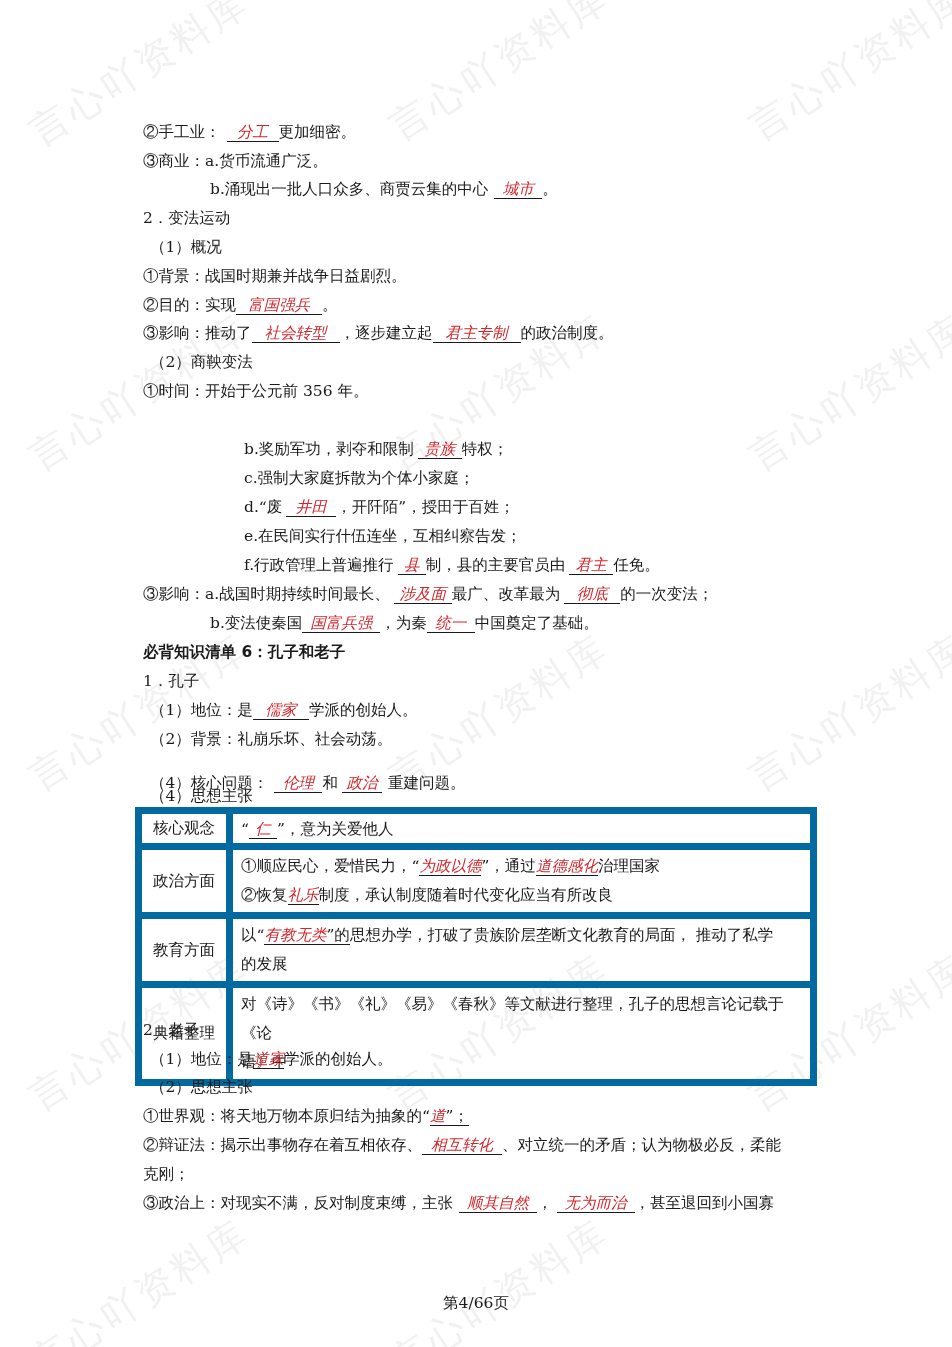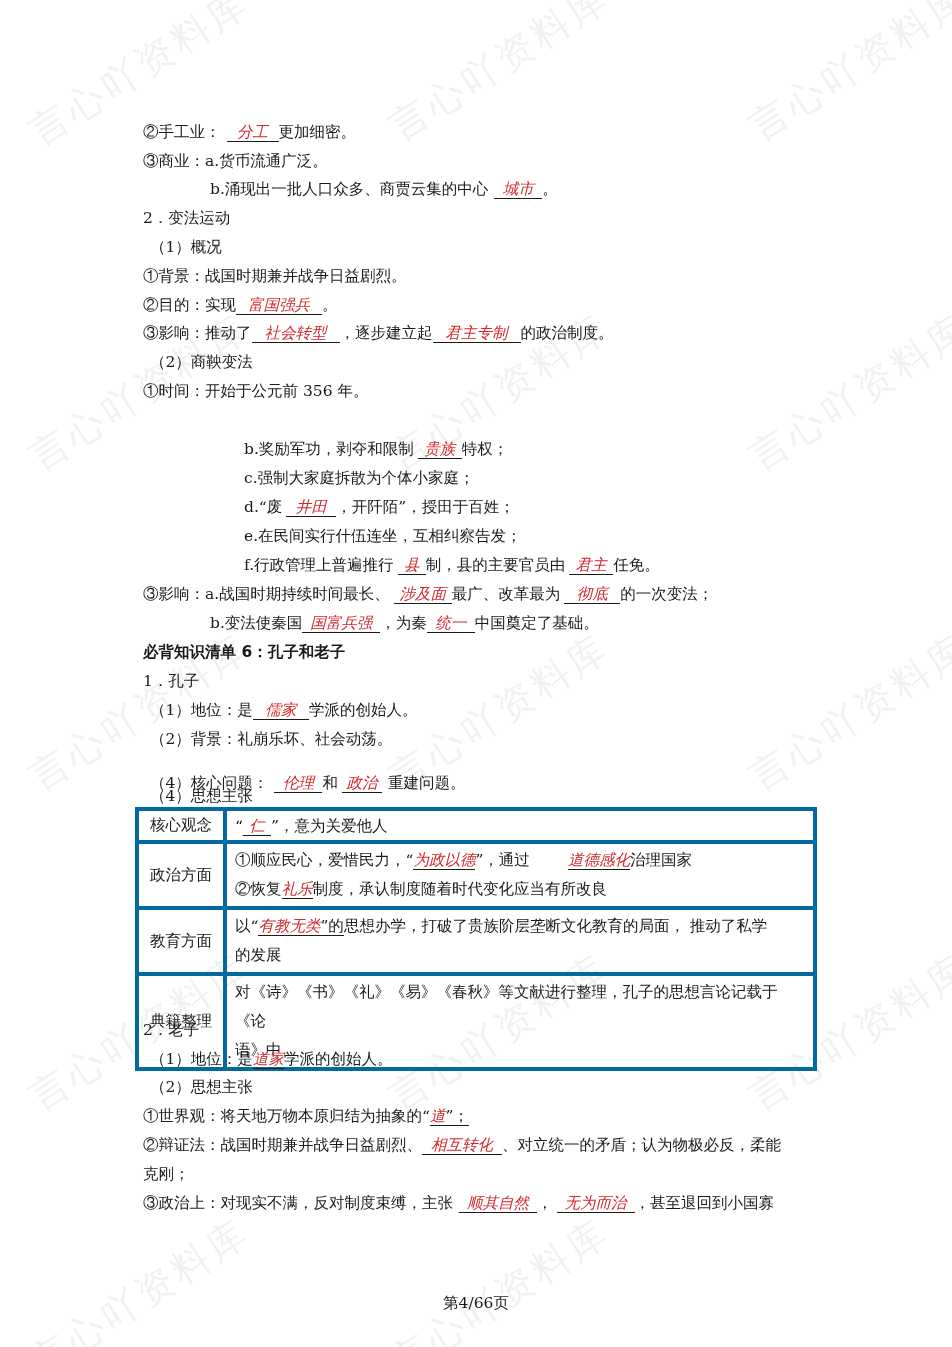--- a/index.html
+++ b/index.html
@@ -7,21 +7,21 @@
          font-family:"DejaVu Serif","Liberation Serif",serif; color:#1a1a1a; }
   .wm { position:absolute; font-family:"DejaVu Sans",sans-serif; font-size:38px; color:#f1f1f1;
         transform:rotate(-33deg); transform-origin:left top; white-space:nowrap; letter-spacing:4px;
         pointer-events:none; z-index:0; }
   .page { position:absolute; left:0; top:0; width:952px; height:1347px; z-index:1; }
   .line { position:absolute; font-size:15.5px; line-height:20px; white-space:nowrap; }
   .ans { color:#d2272c; font-family:"DejaVu Serif","Liberation Serif",serif; font-style:italic;
          display:inline-block; text-align:center; border-bottom:1px solid #1a1a1a; line-height:18px; padding:0 2px; }
   .bold { font-weight:bold; font-family:"DejaVu Sans","Liberation Sans",sans-serif; }
   table.tbl { position:absolute; left:135px; top:807px; width:682px; border-collapse:collapse; font-size:15.5px; }
-  table.tbl td { border:4px solid #0369a1; padding:2px 8px; vertical-align:middle; line-height:29px; }
+  table.tbl td { border:7px solid #0369a1; padding:2px 8px; vertical-align:middle; line-height:29px; }
   table.tbl td.head { width:72px; text-align:center; padding:0 6px; }
   .footer { position:absolute; top:1293px; left:0; width:952px; text-align:center; font-size:15.5px; }
 </style>
 </head>
 <body>
 
 <div class="wm" style="left:20px;top:115px;">言心吖资料库</div>
 <div class="wm" style="left:380px;top:110px;">言心吖资料库</div>
 <div class="wm" style="left:740px;top:110px;">言心吖资料库</div>
 <div class="wm" style="left:20px;top:440px;">言心吖资料库</div>
@@ -92,21 +92,21 @@
     <tbody>
         <tr>
       <td class="head">核心观念</td>
       <td style="line-height:24px;">
         <span>“</span><span class="ans" style="width:24px;">仁</span><span>”，</span><span>意为关爱他人</span>
       </td>
     </tr>
     <tr>
       <td class="head">政治方面</td>
       <td>
-        <div><span>①顺应民心，爱惜民力，“</span><span class="ans" style="padding:0;">为政以德</span><span>”，通过</span><span class="ans" style="padding:0;margin-left:38px;">道德感化</span><span>治理国家</span></div>
+        <div><span>①顺应民心，爱惜民力，“</span><span class="ans" style="padding:0;">为政以德</span><span>”，通过</span><span class="ans" style="padding:0;">道德感化</span><span>治理国家</span></div>
         <div><span>②恢复</span><span class="ans" style="padding:0;">礼乐</span><span>制度，承认制度随着时代变化应当有所改良</span></div>
       </td>
     </tr>
     <tr>
       <td class="head">教育方面</td>
       <td>
         <div><span>以“</span><span class="ans" style="padding:0;">有教无类</span><span style="border-bottom:1px solid #1a1a1a;">”的</span><span>思想办学，打破了贵族阶层垄断文化教育的局面，  推动了私学</span></div>
         <div>的发展</div>
       </td>
     </tr>
@@ -122,21 +122,21 @@
 
   <div class="line" style="left:143px;top:1020px;">2．老子</div>
   <div class="line" style="left:150px;top:1049px;">
     <span>（1）地位：是</span><span class="ans" style="padding:0;">道家</span><span>学派的创始人。</span>
   </div>
   <div class="line" style="left:150px;top:1077px;">（2）思想主张</div>
   <div class="line" style="left:143px;top:1106px;">
     <span>①世界观：将天地万物本原归结为抽象的“</span><span class="ans" style="padding:0;">道</span><span style="border-bottom:1px solid #1a1a1a;">”；</span>
   </div>
   <div class="line" style="left:143px;top:1135px;">
-    <span>②辩证法：战国时期兼并战争日益剧烈、</span><span class="ans" style="width:76px;">相互转化</span><span>、对立统一的矛盾；认为物极必反，柔能</span>
+    <span>②辩证法：揭示出事物存在着互相依存、</span><span class="ans" style="width:76px;">相互转化</span><span>、对立统一的矛盾；认为物极必反，柔能</span>
   </div>
   <div class="line" style="left:143px;top:1164px;">克刚；</div>
   <div class="line" style="left:143px;top:1193px;">
     <span>③政治上：对现实不满，反对制度束缚，主张</span><span class="ans" style="width:74px;margin-left:6px;">顺其自然</span><span>，</span><span class="ans" style="width:74px;margin-left:4px;">无为而治</span><span>，甚至退回到小国寡</span>
   </div>
 
   <div class="footer">第4/66页</div>
 </div>
 
 </body></html>

